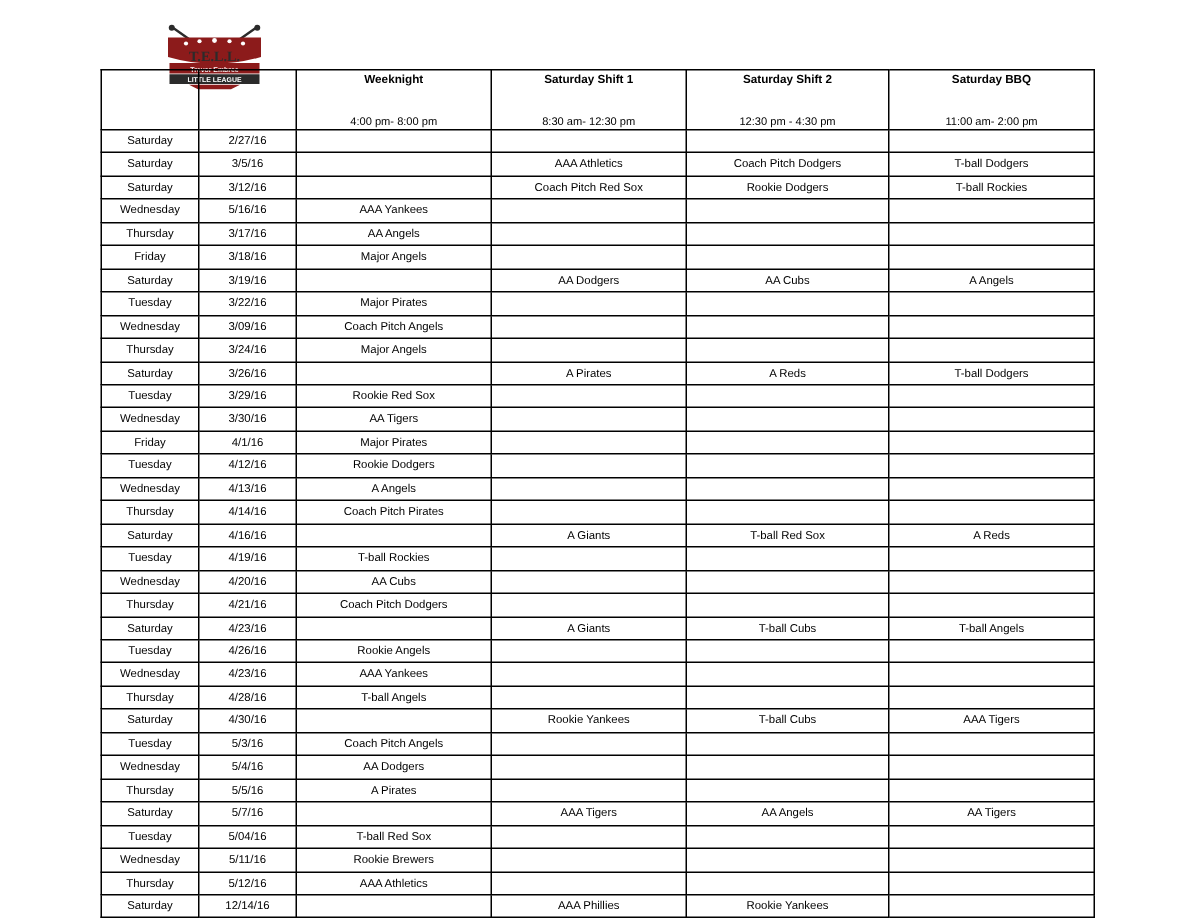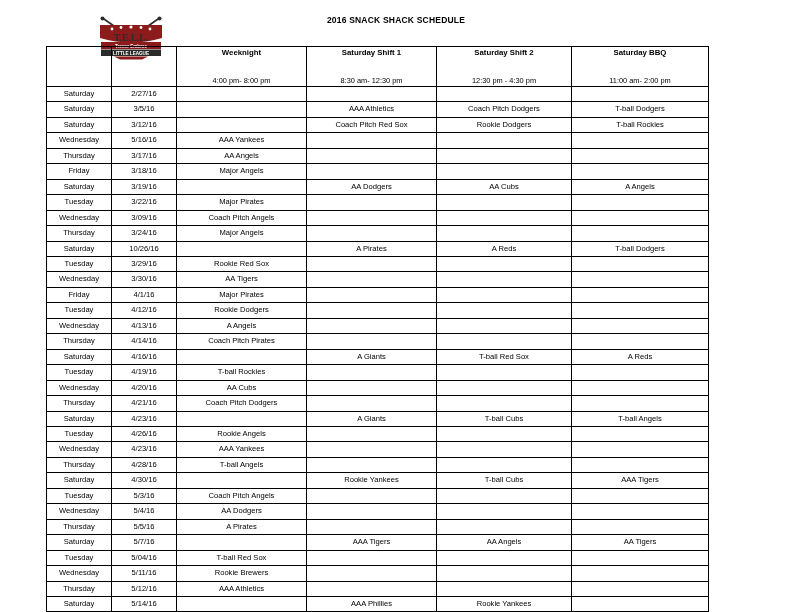--- a/index.html
+++ b/index.html
@@ -19,21 +19,21 @@
   #header-area {
     position: absolute;
     top: 0;
     left: 0;
     width: 792px;
     height: 46px;
   }
 
   #logo {
     position: absolute;
-    left: 92px;
+    left: 104px;
     top: 16px;
     width: 78px;
     height: 44px;
   }
   #logo svg { display: block; }
 
   #doc-title {
     position: absolute;
     left: 0;
     top: 15px;
@@ -42,21 +42,21 @@
     font-size: 8.5px;
     font-weight: bold;
     letter-spacing: 0.2px;
     color: #000;
     font-family: "Liberation Sans", sans-serif;
   }
 
   
   #schedule-wrap {
     position: absolute;
-    left: 46px;
+    left: 67px;
     top: 46px;
     border-radius: 29px;
   }
   table#schedule {
     border-collapse: collapse;
     table-layout: fixed;
     font-size: 7.6px;
     color: #000;
   }
   table#schedule td, table#schedule th {
@@ -149,21 +149,20 @@
       <rect x="9" y="26" width="60" height="7" fill="#8c1b1b"></rect>
       <text x="39" y="31.8" text-anchor="middle" fill="#ffffff" font-family="'Liberation Sans', sans-serif" font-size="4.6" font-weight="bold">Trevor Embree</text>
 
       <rect x="9" y="33.5" width="60" height="6.5" fill="#2b2b2b"></rect>
       <text x="39" y="38.6" text-anchor="middle" fill="#ffffff" font-family="'Liberation Sans', sans-serif" font-size="4.6" font-weight="bold">LITTLE LEAGUE</text>
 
       <path d="M22 40.5 L56 40.5 L50 43.5 L28 43.5 Z" fill="#8c1b1b"></path>
     </svg>
   </div>
 
-  <div id="doc-title">2016 SNACK SHACK SCHEDULE</div>
 </div>
 
 <div id="schedule-wrap">
   <table id="schedule">
     <colgroup>
       <col class="c-day">
         <col class="c-date">
         <col class="c-wk">
       <col class="c-s1">
         <col class="c-s2">
@@ -267,21 +266,21 @@
         <tr>
           <td class="edge-l">Thursday</td>
           <td>3/24/16</td>
           <td class="edge-l">Major Angels</td>
           <td></td>
           <td></td>
           <td class="edge-r"></td>
         </tr>
         <tr class="grp-top">
           <td class="edge-l">Saturday</td>
-          <td>10/26/16</td>
+          <td>3/26/16</td>
           <td class="edge-l"></td>
           <td>A Pirates</td>
           <td>A Reds</td>
           <td class="edge-r">T-ball Dodgers</td>
         </tr>
         <tr>
           <td class="edge-l">Tuesday</td>
           <td>3/29/16</td>
           <td class="edge-l">Rookie Red Sox</td>
           <td></td>
@@ -451,21 +450,21 @@
         <tr>
           <td class="edge-l">Thursday</td>
           <td>5/12/16</td>
           <td class="edge-l">AAA Athletics</td>
           <td></td>
           <td></td>
           <td class="edge-r"></td>
         </tr>
         <tr class="grp-top last-row">
           <td class="edge-l">Saturday</td>
-          <td>5/14/16</td>
+          <td>12/14/16</td>
           <td class="edge-l"></td>
           <td>AAA Phillies</td>
           <td>Rookie Yankees</td>
           <td class="edge-r"></td>
         </tr>
       </tbody>
   </table>
 </div>
 
 </body></html>

